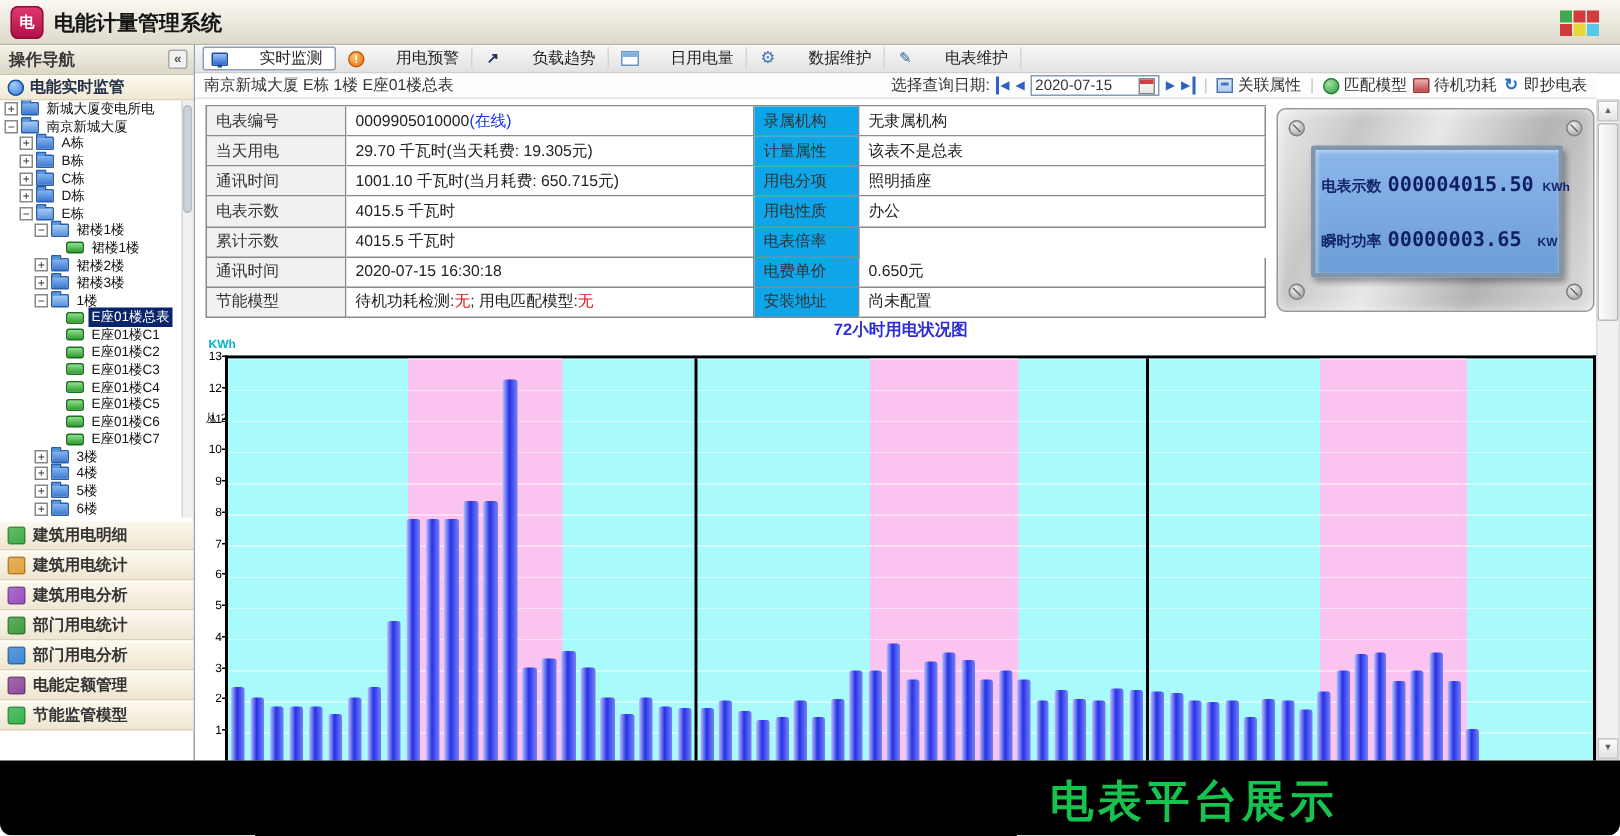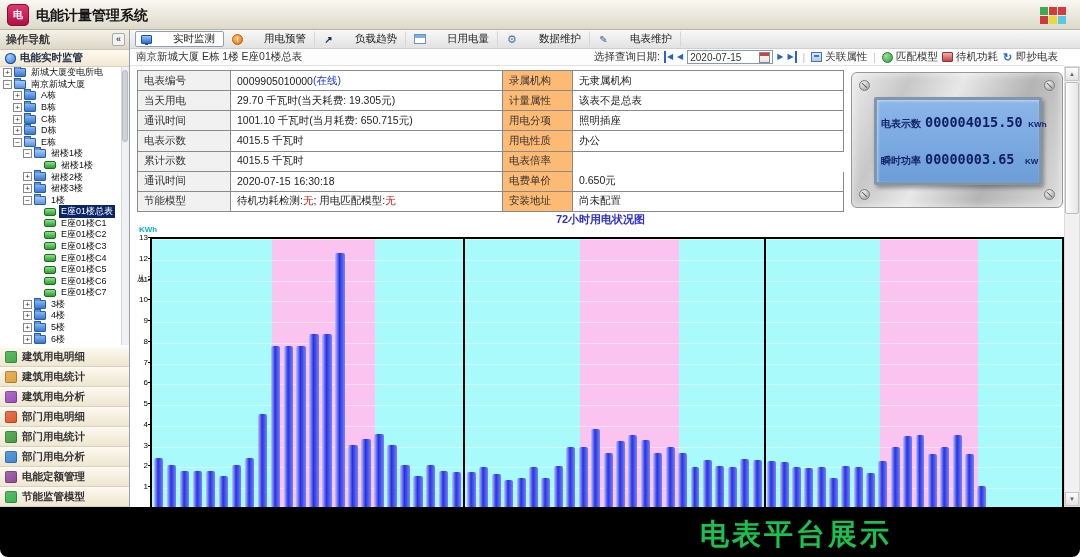--- a/index.html
+++ b/index.html
@@ -104,21 +104,21 @@
 
   
   .meter-table{position:absolute;left:137px;top:70px;width:707px;height:142px;
     border-top:1px solid #8a8a8a;border-left:1px solid #8a8a8a;display:flex;flex-direction:column;
     font-size:10.5px;box-sizing:border-box;}
   .t-row{flex:1;display:flex;}
   .t-cell{border-right:1px solid #8a8a8a;border-bottom:1px solid #8a8a8a;display:flex;align-items:center;
     padding-left:6px;box-sizing:border-box;color:#222;overflow:hidden;white-space:nowrap;}
   .t-label{width:93px;background:#f1f1f1;color:#333;}
   .t-v1{width:272px;background:#fff;}
-  .t-label2{width:70px;background:#fdba74;color:#333;}
+  .t-label2{width:70px;background:#0ea5e9;color:#333;}
   .t-v2{flex:1;background:#fff;}
 
   
   .lcd-panel{position:absolute;left:851px;top:72px;width:212px;height:136px;border-radius:6px;border:1px solid #979797;
     background:linear-gradient(115deg,#ececec 0%,#c7c7c7 22%,#e8e8e8 42%,#b4b4b4 68%,#dedede 100%);
     box-shadow:inset 0 0 8px rgba(255,255,255,.65);box-sizing:border-box;}
   .screw{position:absolute;width:11px;height:11px;border-radius:50%;border:1px solid #7f7f7f;
     background:radial-gradient(circle at 35% 30%,#f4f4f4,#989898);box-sizing:border-box;}
   .screw::before{content:"";position:absolute;left:1px;top:4px;width:7px;height:1px;background:#666;transform:rotate(45deg);}
   .screw.tl{left:7px;top:7px;} .screw.tr{right:7px;top:7px;} .screw.bl{left:7px;bottom:7px;} .screw.br{right:7px;bottom:7px;}
@@ -308,24 +308,20 @@
           <span class="acc-icon" style="background: linear-gradient(145deg, rgba(63, 174, 73, 0.8), rgb(63, 174, 73));"></span>
           <span>建筑用电明细</span>
         </div>
         <div class="acc-item">
           <span class="acc-icon" style="background: linear-gradient(145deg, rgba(226, 163, 60, 0.8), rgb(226, 163, 60));"></span>
           <span>建筑用电统计</span>
         </div>
         <div class="acc-item">
           <span class="acc-icon" style="background: linear-gradient(145deg, rgba(154, 79, 192, 0.8), rgb(154, 79, 192));"></span>
           <span>建筑用电分析</span>
-        </div>
-        <div class="acc-item">
-          <span class="acc-icon" style="background: linear-gradient(145deg, rgba(224, 90, 43, 0.8), rgb(224, 90, 43));"></span>
-          <span>部门用电明细</span>
         </div>
         <div class="acc-item">
           <span class="acc-icon" style="background: linear-gradient(145deg, rgba(63, 158, 63, 0.8), rgb(63, 158, 63));"></span>
           <span>部门用电统计</span>
         </div>
         <div class="acc-item">
           <span class="acc-icon" style="background: linear-gradient(145deg, rgba(59, 135, 216, 0.8), rgb(59, 135, 216));"></span>
           <span>部门用电分析</span>
         </div>
         <div class="acc-item">

